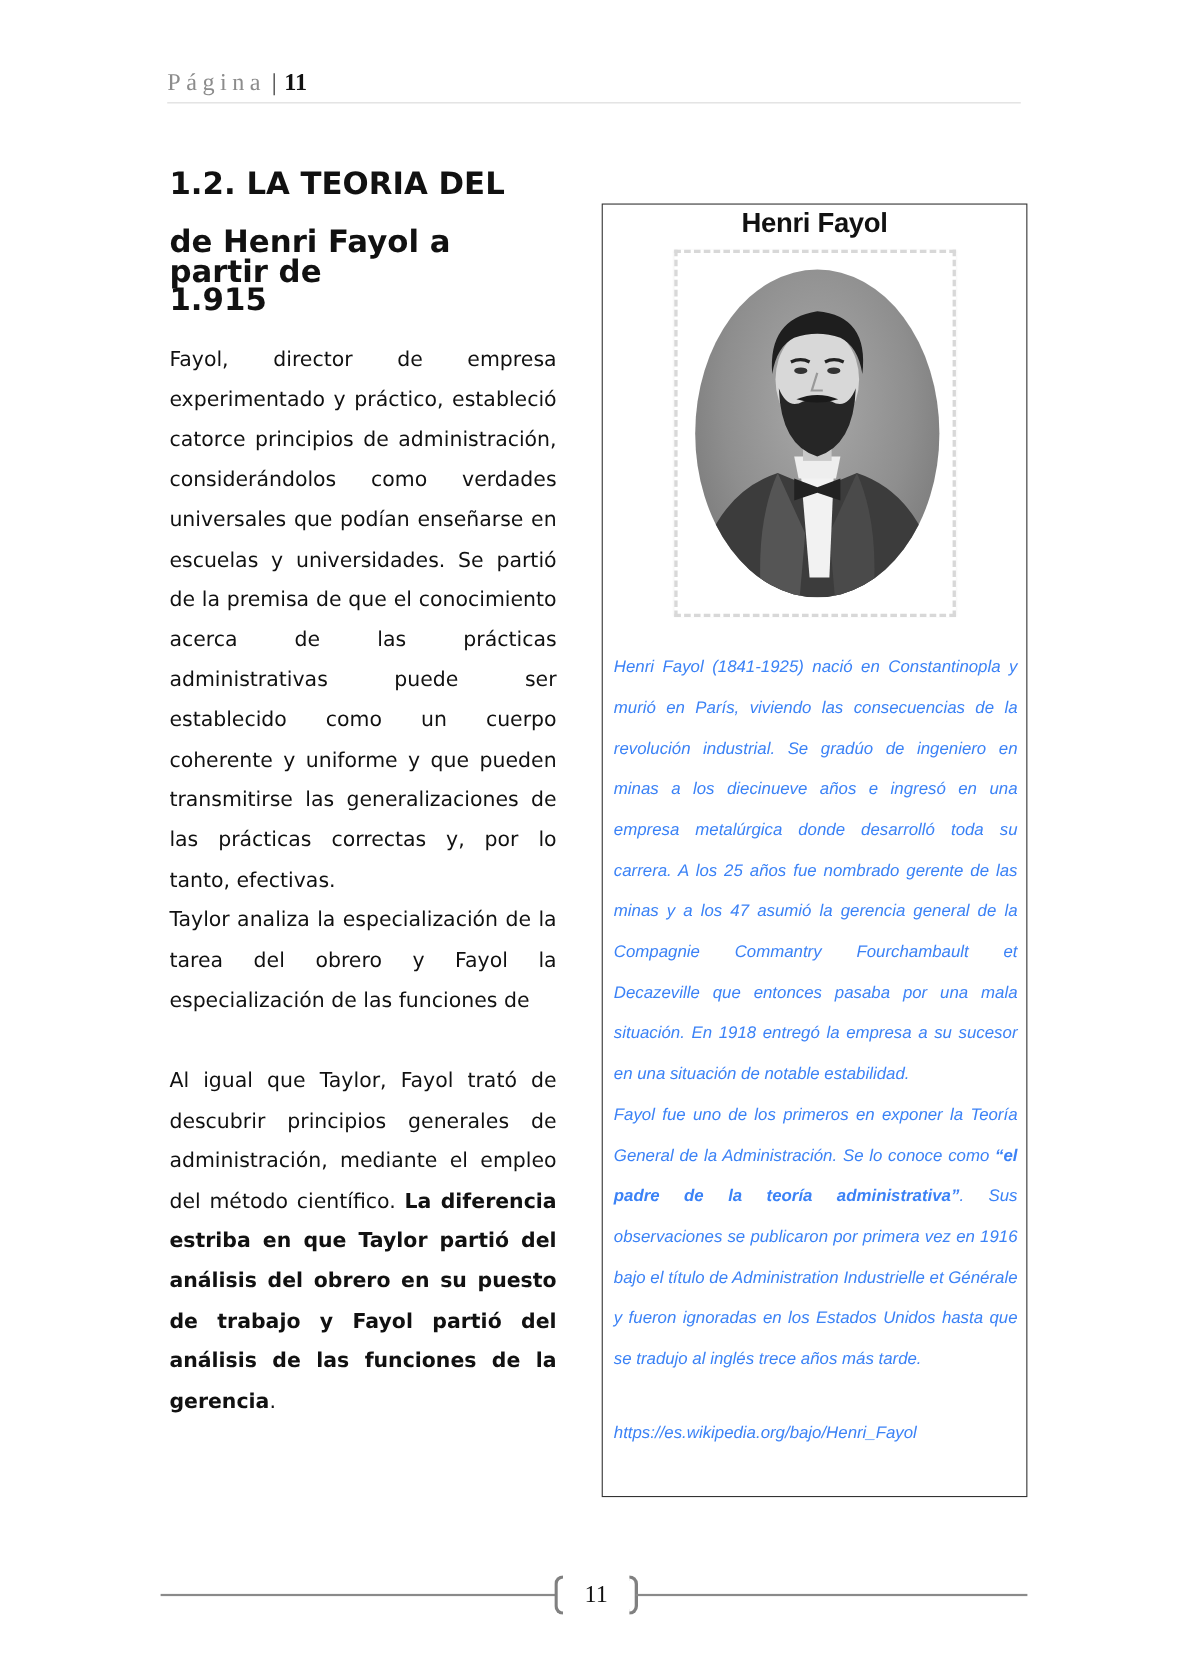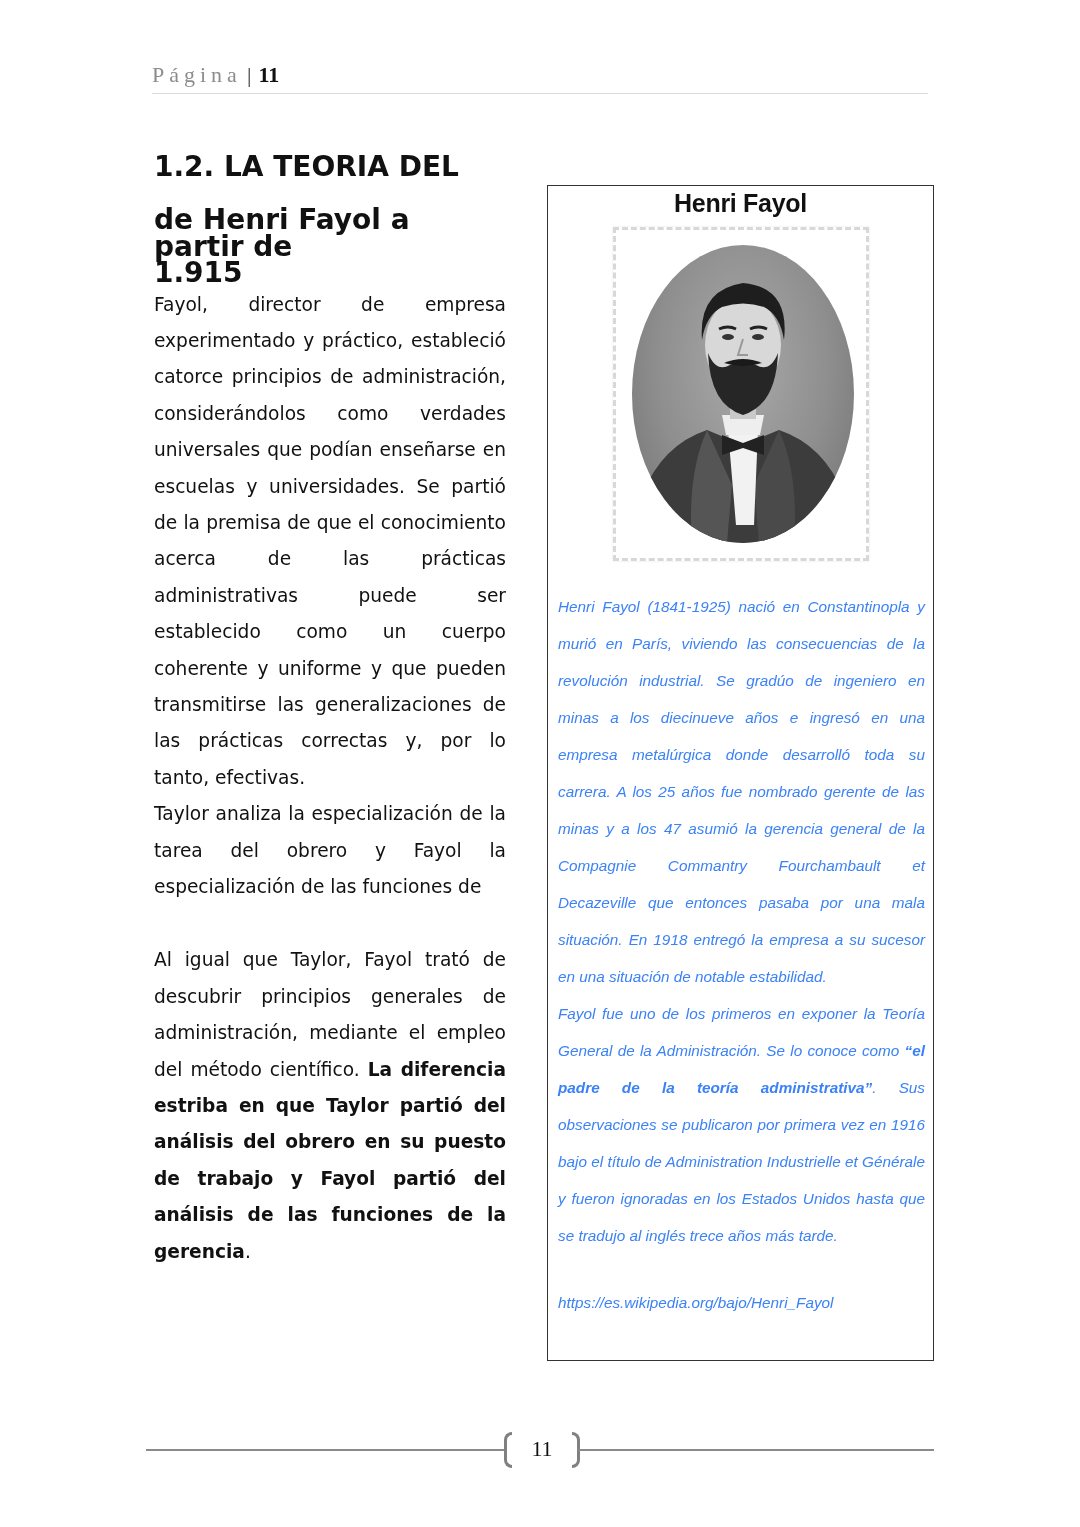--- a/index.html
+++ b/index.html
@@ -58,21 +58,21 @@
     }
     .para {
       font-family: "DejaVu Sans", sans-serif;
       font-size: 18.6px;
       line-height: 36.4px;
       text-align: justify;
       text-align-last: left;
       margin: 0;
       color: #111;
     }
-    .para-1 { }
+    .para-1 { margin-top: 23px; }
     .para-2 { margin-top: 37px; }
     .para b { font-weight: bold; }
 
     .sidebar-box {
       position: absolute;
       left: 547px;
       top: 157px;
       width: 387px;
       height: 1176px;
       border: 1.5px solid #333;

